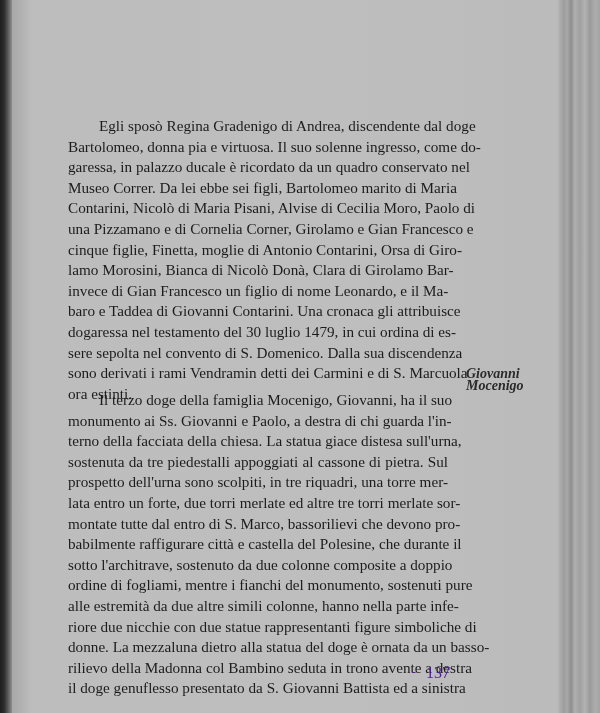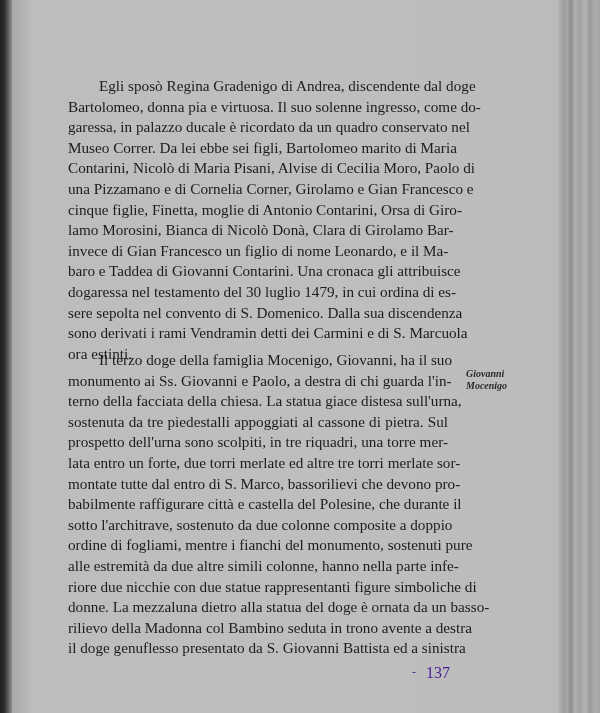--- a/index.html
+++ b/index.html
@@ -20,29 +20,30 @@
   .right-edge {
     position: absolute; left: 558px; top: 0; width: 42px; height: 713px;
     background: linear-gradient(to right,
       #b6b6b6 0, #9c9c9c 6px, #a9a9a9 9px, #8e8e8e 13px, #b0b0b0 17px,
       #a0a0a0 22px, #b3b3b3 27px, #9a9a9a 32px, #adadad 37px, #a4a4a4 42px);
   }
   .text-block {
     position: absolute; left: 68px; width: 380px;
     font-size: 15.2px; line-height: 20.6px;
     text-align: justify;
+    margin-top: 40px;
   }
   .line { display: block; text-align: justify; text-align-last: justify; white-space: nowrap; }
   .line.last { text-align-last: left; }
   .line.indent { padding-left: 31px; }
   #p1 { top: 76px; }
   #p2 { top: 350px; }
   .marginal {
     position: absolute; left: 466px; top: 368px; width: 70px;
-    font-style: italic; font-size: 10px; line-height: 12px; color: #2a2a2a;
+    font-style: italic; font-size: 14px; line-height: 12px; color: #2a2a2a;
     font-weight: bold;
   }
   .page-number {
     position: absolute; left: 412px; top: 664px;
     font-size: 16px; color: #4c1d95;
   }
   .page-number .dash { font-size: 12px; margin-right: 10px; vertical-align: 2px; }
 </style>
 </head>
 <body>

